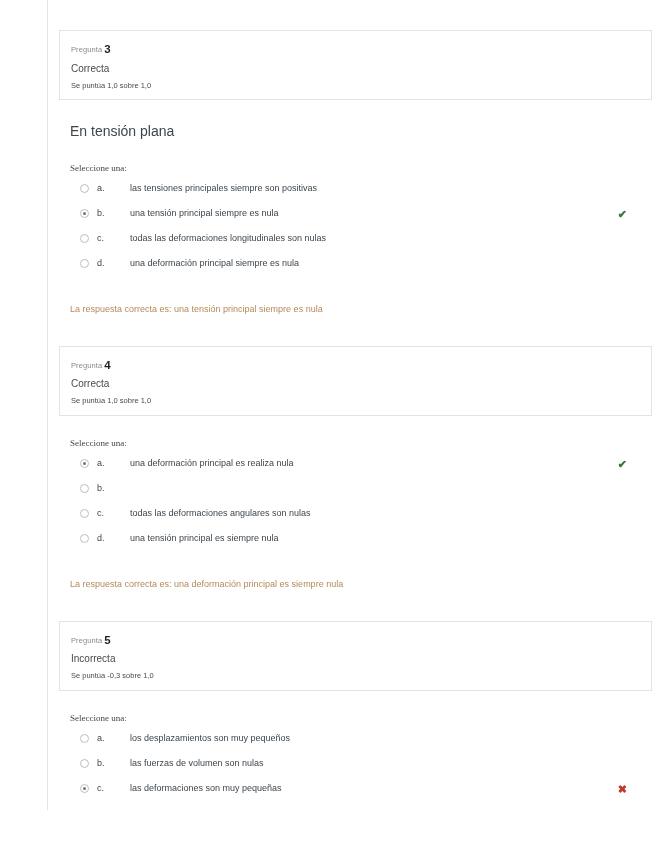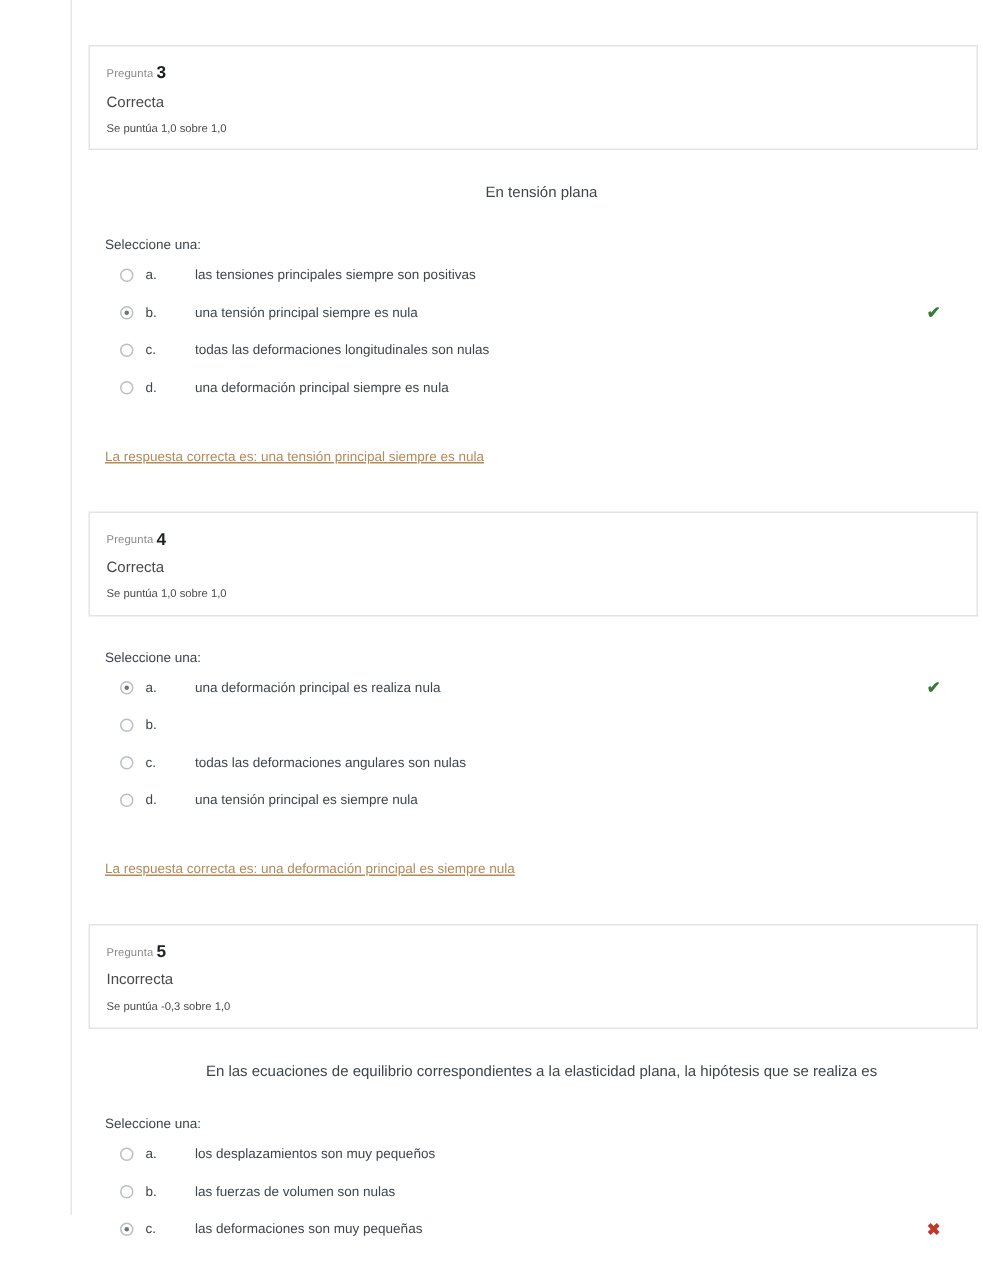--- a/index.html
+++ b/index.html
@@ -72,30 +72,30 @@
   .q-grade {
     font-size: 7.5px;
     color: #4a4a4a;
   }
 
   
   .q-content {
     padding: 22px 10px 0 22px;
   }
   .q-text {
-    font-size: 10px;
+    font-size: 14px;
     color: #3d464d;
     line-height: 1.3;
     margin: 0 0 23px 0;
-    text-align: center;
   }
   .answer-prompt {
     font-size: 9px;
     color: #3d464d;
     margin: 0 0 10px 0;
+    font-family: Liberation Serif, serif;
   }
 
   .answers {
     margin: 0;
     padding: 0;
     list-style: none;
   }
   .answer-row {
     position: relative;
     display: flex;
@@ -150,21 +150,20 @@
   }
   .verdict-icon.correct { color: #357a38; }
   .verdict-icon.incorrect { color: #c0392b; }
 
   .feedback {
     font-size: 9px;
     color: #b58a5a;
     margin: 34px 0 0 0;
     padding: 0 0 0 0;
     line-height: 1.2;
-    text-decoration: underline;
   }
 
   .block-gap { height: 31px; }
 </style>
 </head>
 <body>
 
 <div class="page-column">
   <div class="quiz-body">
 
@@ -249,21 +248,20 @@
 
     <div class="question-block">
       <div class="info-box">
         <div class="info-line">
           <span class="q-label">Pregunta</span><span class="q-number">5</span>
         </div>
         <div class="info-line q-state">Incorrecta</div>
         <div class="info-line q-grade">Se puntúa -0,3 sobre 1,0</div>
       </div>
       <div class="q-content">
-        <div class="q-text">En las ecuaciones de equilibrio correspondientes a la elasticidad plana, la hipótesis que se realiza es</div>
         <div class="answer-prompt">Seleccione una:</div>
         <ul class="answers">
           <li class="answer-row">
             <span class="radio"></span>
             <span class="answer-letter">a.</span>
             <span class="answer-text">los desplazamientos son muy pequeños</span>
           </li>
           <li class="answer-row">
             <span class="radio"></span>
             <span class="answer-letter">b.</span>

